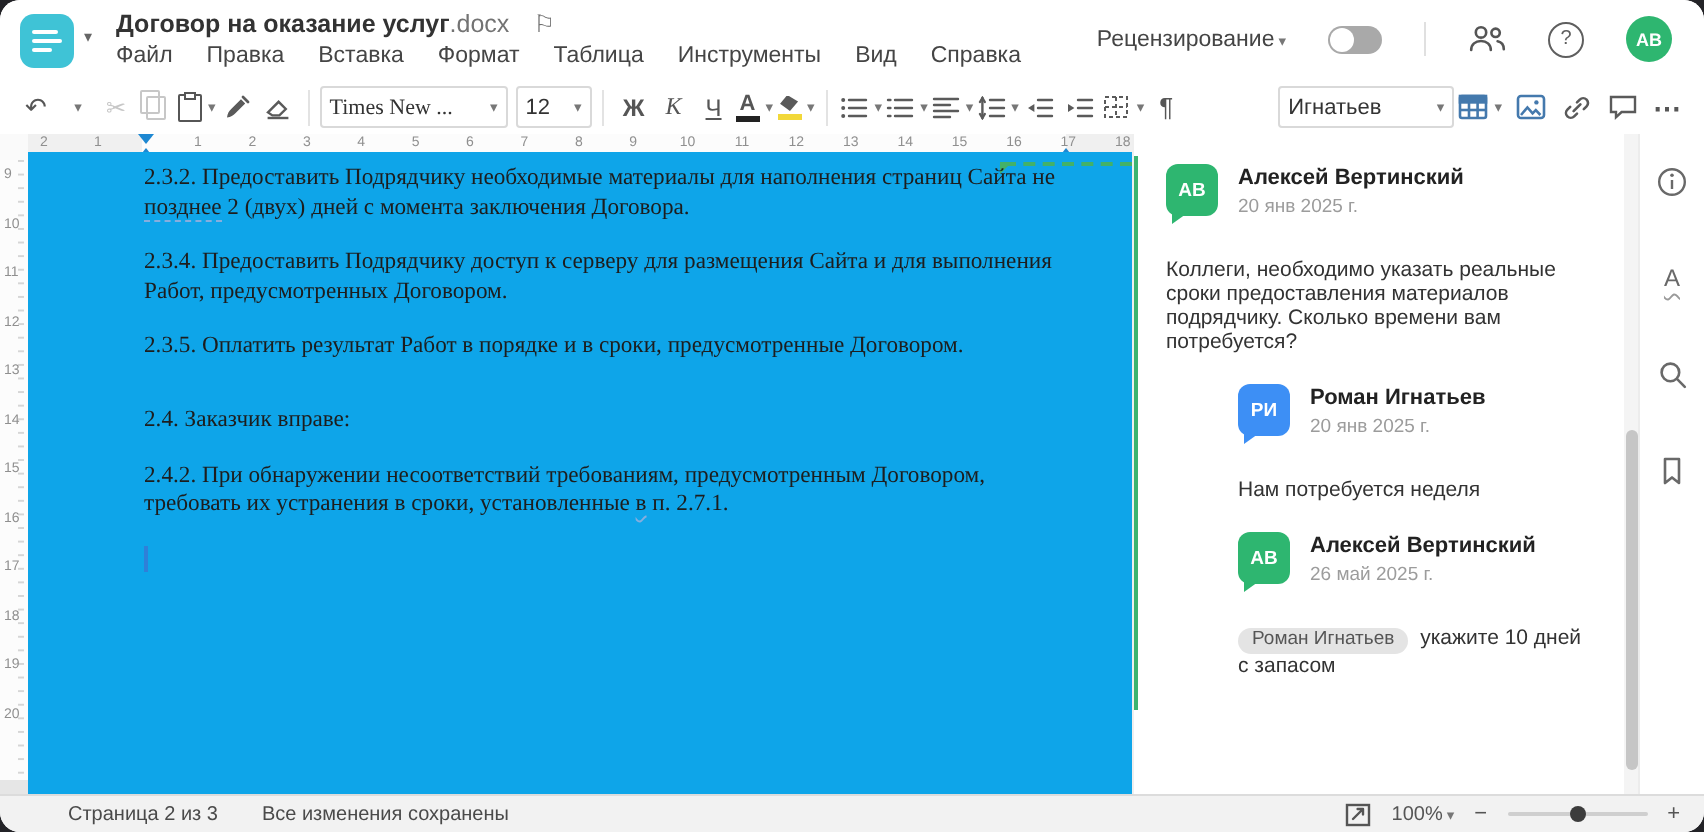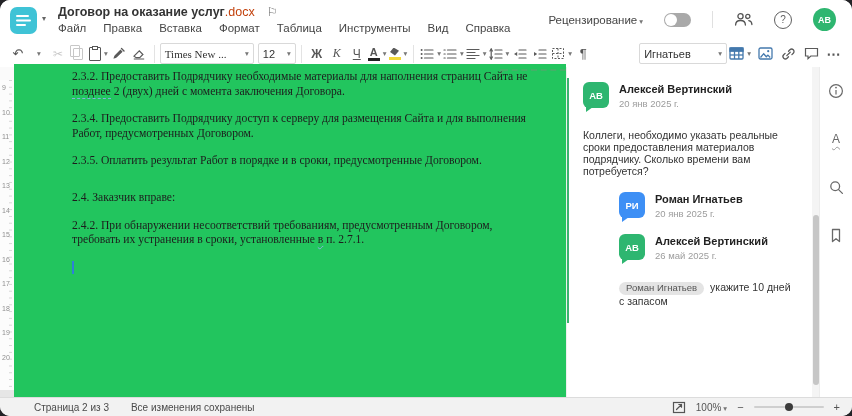--- a/index.html
+++ b/index.html
@@ -6,21 +6,21 @@
     font-family:"Liberation Sans",sans-serif;}
   .window{position:absolute;inset:0;background:#fff;border-radius:10px;overflow:hidden;}
 
   
   .topbar{position:absolute;top:0;left:0;right:0;height:40px;background:#fff;}
   .logo{position:absolute;left:10px;top:7px;width:27px;height:27px;border-radius:7px;background:#3fc3d6;
     display:flex;align-items:center;justify-content:center;cursor:pointer;}
   .logo-caret{position:absolute;left:42px;top:14px;font-size:8px;color:#666;}
   .title-row{position:absolute;left:58px;top:5px;font-size:12.5px;color:#333;display:flex;align-items:center;gap:8px;}
   .doc-title{font-weight:bold;}
-  .doc-ext{color:#c2410c;font-weight:normal;}
+  .doc-ext{color:#737373;font-weight:normal;}
   .flag{font-size:12px;color:#666;margin-left:4px;}
   .menu-row{position:absolute;left:58px;top:22px;display:flex;gap:17px;font-size:11.5px;color:#454545;}
   .menu-item{cursor:pointer;}
   .top-right{position:absolute;right:16px;top:8px;display:flex;align-items:center;gap:21px;font-size:11.5px;color:#454545;}
   .toggle{width:27px;height:14px;border-radius:8px;background:#a9a9a9;position:relative;cursor:pointer;}
   .toggle::after{content:"";position:absolute;left:1px;top:1px;width:12px;height:12px;border-radius:50%;background:#fff;}
   .vdiv{width:1px;height:17px;background:#e0e0e0;}
   .qmark{width:16px;height:16px;border:1.3px solid #5f5f5f;border-radius:50%;display:flex;align-items:center;
     justify-content:center;font-size:10px;color:#5f5f5f;cursor:pointer;}
   .avatar-top{width:23px;height:23px;border-radius:50%;background:#2eb670;color:#fff;font-size:9px;font-weight:bold;
@@ -67,21 +67,21 @@
   .vruler{position:absolute;left:0;top:80px;bottom:18px;width:14px;background:#fcfcfc;border-right:1px solid #ebebeb;
     background-image:repeating-linear-gradient(to bottom,#d6d6d6 0 1px,transparent 1px 6.8px);
     background-repeat:repeat-y;background-size:3px 6.8px;background-position:9px 0;}
   .vruler .vnum{position:absolute;left:2px;font-size:7px;color:#8f8f8f;}
   .vruler .shade-b{position:absolute;left:0;right:0;bottom:0;height:8px;background:#e6e6e6;}
   .mk{position:absolute;width:0;height:0;cursor:pointer;}
   .mk.down{border-left:4px solid transparent;border-right:4px solid transparent;border-top:5px solid #1e88d2;top:0;}
   .mk.up{border-left:4px solid transparent;border-right:4px solid transparent;border-bottom:5px solid #1e88d2;top:7px;}
 
   
-  .doc{position:absolute;top:64px;left:14px;width:552px;bottom:18px;background:#22c55e;overflow:hidden;}
+  .doc{position:absolute;top:76px;left:14px;width:552px;bottom:18px;background:#0ea5e9;overflow:hidden;}
   .doc-text{position:absolute;left:58px;top:6px;width:466px;font-family:"Liberation Serif",serif;
     font-size:11.6px;line-height:14.6px;color:#1d1d1d;cursor:text;}
   .para{margin-bottom:13px;}
   .para.gap{margin-top:22px;}
   .u-dashed{border-bottom:1px dashed #86aede;}
   .u-wavy{text-decoration:underline wavy #86aede 1px;text-underline-offset:2px;}
   .caret-bar{width:1.5px;height:13px;background:#2f80d8;margin-top:2px;}
   .connector{position:absolute;top:5px;left:488px;width:64px;border-top:2px dashed #43b168;}
   .connector::before{content:"";position:absolute;left:-2px;top:-2px;border-top:6px solid #43b168;border-right:6px solid transparent;}
 
@@ -399,20 +399,21 @@
           <div class="c-body">Коллеги, необходимо указать реальные сроки предоставления материалов подрядчику. Сколько времени вам потребуется?</div>
         </div>
         <div class="c-entry indent">
           <div class="c-head">
             <div class="c-av" style="background: rgb(61, 143, 245);">РИ</div>
             <div class="c-meta">
               <div class="c-name">Роман Игнатьев</div>
               <div class="c-date">20 янв 2025 г.</div>
             </div>
           </div>
+          <div class="c-body">Нам потребуется неделя</div>
         </div>
         <div class="c-entry indent">
           <div class="c-head">
             <div class="c-av" style="background: rgb(46, 182, 112);">АВ</div>
             <div class="c-meta">
               <div class="c-name">Алексей Вертинский</div>
               <div class="c-date">26 май 2025 г.</div>
             </div>
           </div>
           <div class="c-body"><span class="mention">Роман Игнатьев</span> укажите 10 дней с запасом</div>

